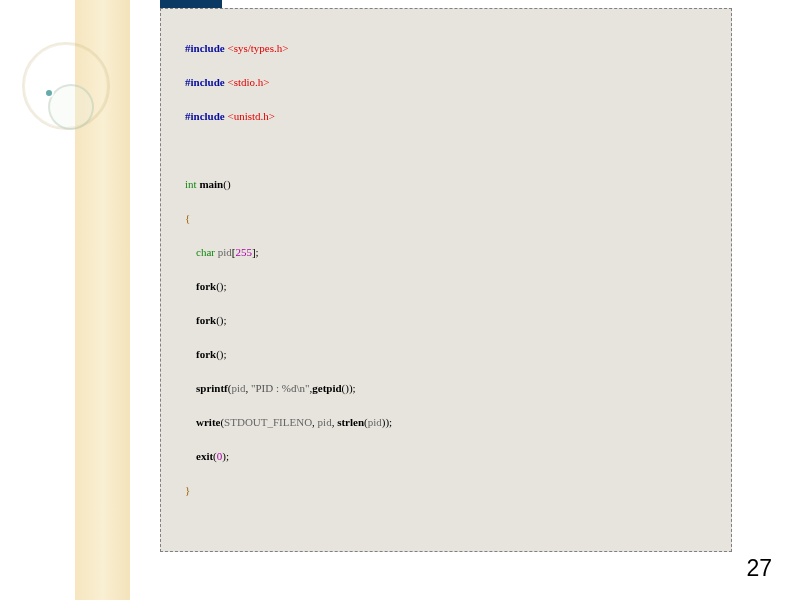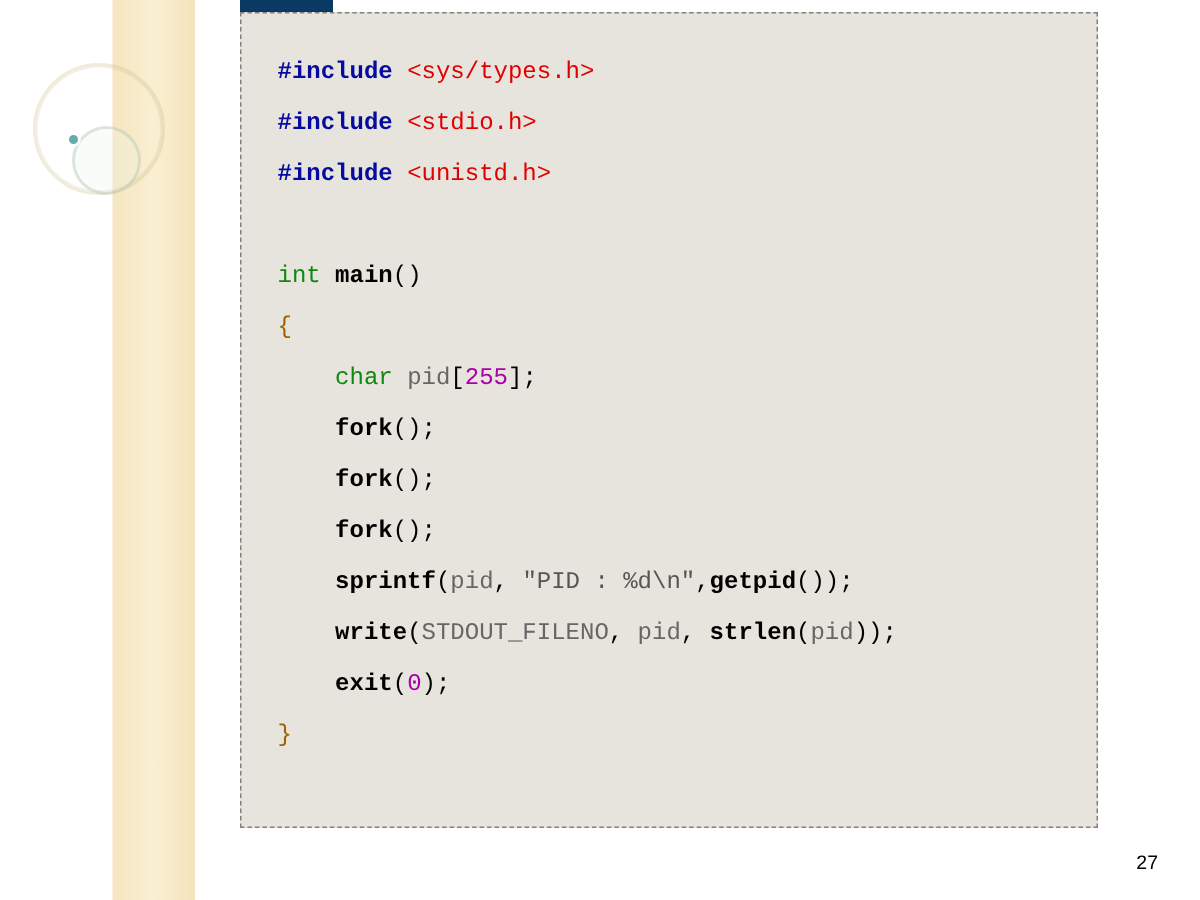--- a/index.html
+++ b/index.html
@@ -12,30 +12,30 @@
         box-shadow:inset 0 0 0 14px rgba(255,255,255,0),
                    inset 0 0 0 1px rgba(195,175,120,.20);}
   .ring2{position:absolute;left:48px;top:84px;width:46px;height:46px;border-radius:50%;
          border:2px solid rgba(160,185,160,.35);
          background:rgba(235,245,235,.25);}
   .dot{position:absolute;left:46px;top:90px;width:6px;height:6px;border-radius:50%;
        background:#6aa;box-shadow:0 0 0 2px rgba(255,255,255,.8);}
   .tab{position:absolute;left:160px;top:-4px;width:62px;height:12px;background:#0a3a63;}
   .codebox{position:absolute;left:160px;top:8px;width:572px;height:544px;
            background:#e6e4dc;border:1px dashed #808080;padding:22px 20px 10px 24px;}
-  pre.code{margin:0;font-family:Liberation Mono, monospace;font-size:16px;line-height:34px;color:#000;white-space:pre;}
+  pre.code{margin:0;font-family:Liberation Serif, serif;font-size:11px;line-height:34px;color:#000;white-space:pre;}
   .kw{color:#050aa0;font-weight:bold;}      
   .ty{color:#118811;}                        
   .hdr{color:#e00000;}                       
   .fn{color:#000;font-weight:bold;}          
   .id{color:#666;}                           
   .num{color:#aa00aa;}                       
   .str{color:#555;}                          
   .br{color:#a06000;}                        
-  .pagenum{position:absolute;right:28px;bottom:18px;font-size:13px;color:#000;margin-left:45px;}
+  .pagenum{position:absolute;right:28px;bottom:18px;font-size:23px;color:#000;margin-left:45px;}
 </style>
 </head>
 <body>
 
 <div class="slide">
   <div class="strip"></div>
   <div class="ring"></div>
   <div class="ring2"></div>
   <div class="dot"></div>
   <div class="tab"></div>

